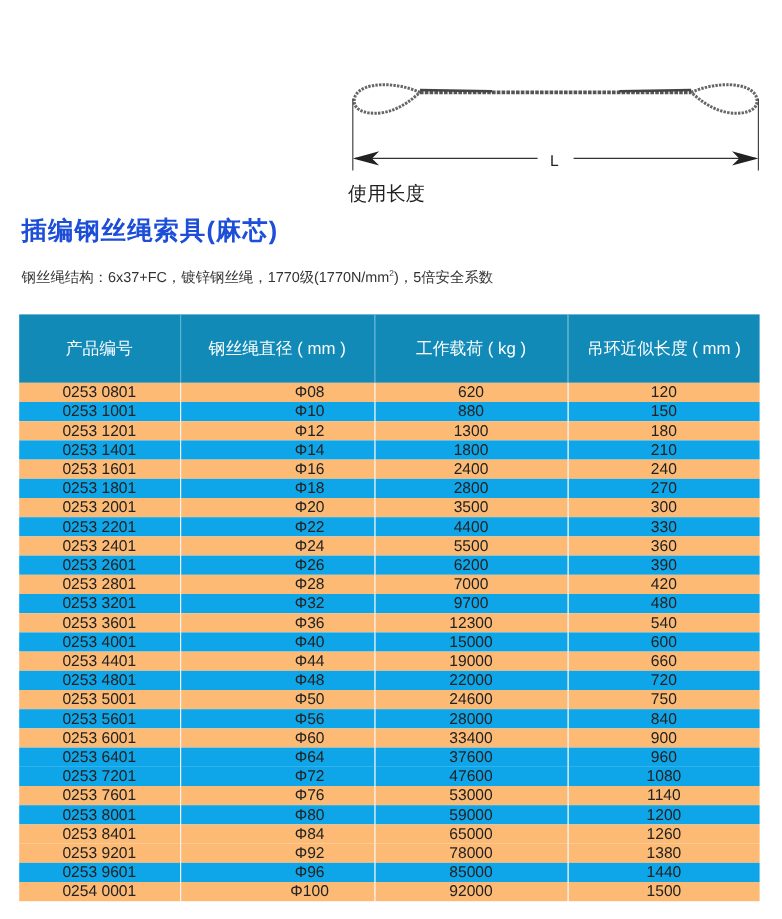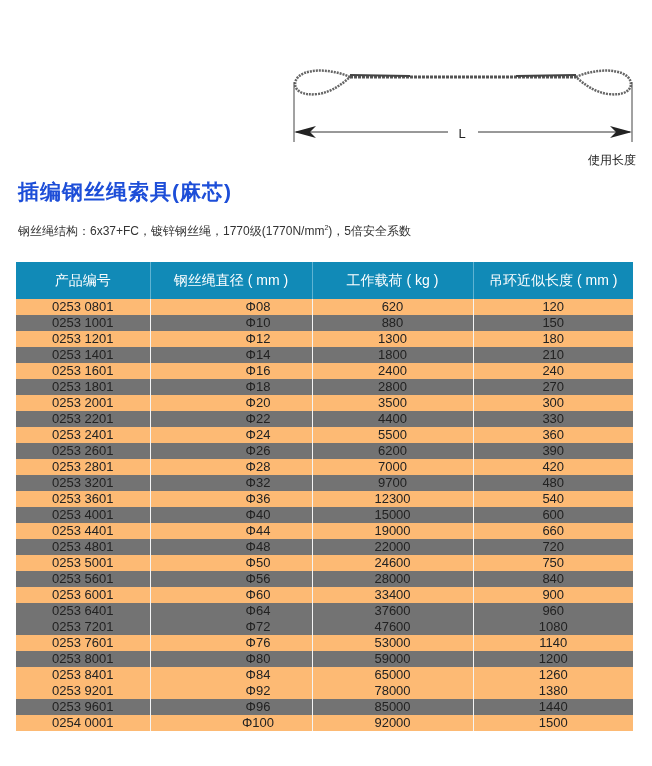--- a/index.html
+++ b/index.html
@@ -1,37 +1,37 @@
 <!DOCTYPE html>
 <html><head>
 <meta charset="utf-8">
 <style>
   html, body { margin:0; padding:0; background:#ffffff; }
   body { width:652px; height:766px; position:relative; overflow:hidden;
          font-family:"Liberation Sans", "DejaVu Sans", sans-serif; color:#333; }
   .diagram { position:absolute; left:290px; top:60px; width:346px; height:112px; }
   .diagram svg { position:absolute; left:0; top:0; }
-  .caption { position:absolute; left:0; width:346px; top:92px; text-align:right;
-             font-size:12px; color:#222; }
+  .caption { position:absolute; left:0; width:346px; top:92px; text-align:left;
+             font-size:16px; color:#222; }
   .L-label { position:absolute; left:160px; top:66px; width:24px; text-align:center;
              font-size:13px; color:#222; background:#fff; }
   .title { position:absolute; left:18px; top:178px; font-size:21px; font-weight:bold;
            color:#1d4ed8; letter-spacing:1px; }
   .spec { position:absolute; left:18px; top:223px; font-size:12px; color:#333; }
   .spec sup { font-size:7px; }
   table { position:absolute; left:16px; top:262px; width:617px; border-collapse:collapse;
           table-layout:fixed; }
   th { background:#118ab7; color:#fff; font-weight:normal; font-size:14px; height:29px;
-       padding:4px; border-left:1px solid #5fb3d2; text-align:center; }
+       padding:14px; border-left:1px solid #5fb3d2; text-align:center; }
   th:first-child { border-left:none; }
   td { font-size:13px; height:16px; line-height:16px; padding:0; text-align:center;
        color:#222; border-left:1px solid #f4f4f4; }
   td:first-child { border-left:none; }
   tr.odd td { background:#fdba74; }
-  tr.even td { background:#737373; }
+  tr.even td { background:#0ea5e9; }
   td.dia { text-align:center; padding-left:54px; }
 </style>
 </head>
 <body>
 
 <div class="diagram">
   <svg width="346" height="112" viewBox="0 0 346 112">
 
     <path d="M 60 17 C 40 8, 12 8, 6 20 C 2 30, 12 36, 28 34 C 42 32, 52 24, 60 17" fill="none" stroke="#666" stroke-width="2.5" stroke-dasharray="2 1"></path>
 

